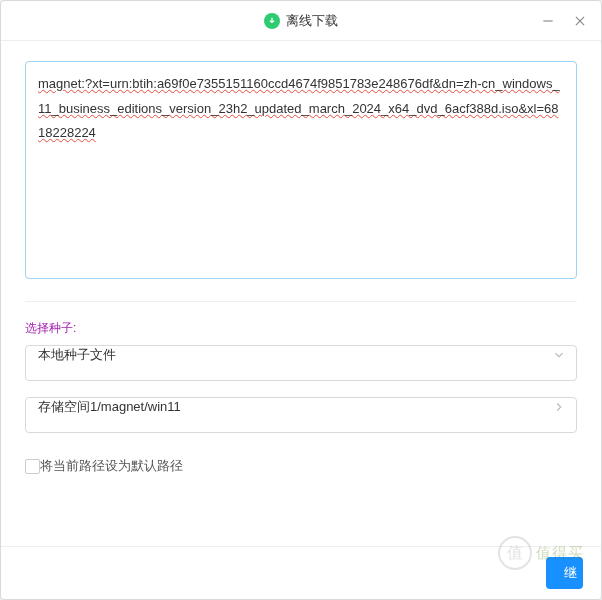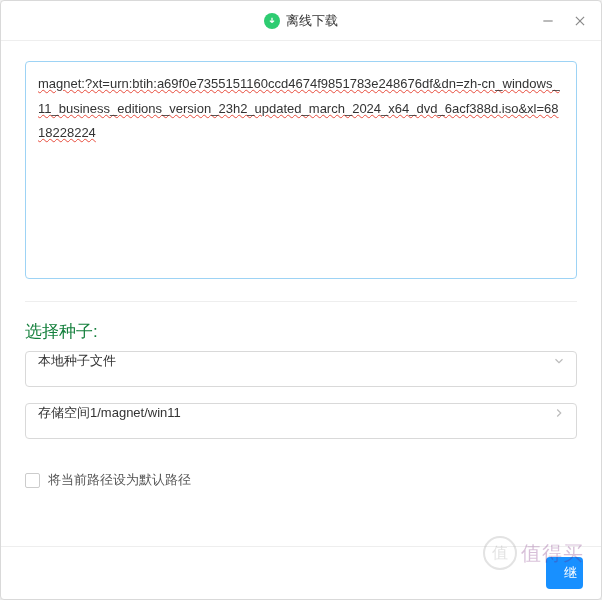--- a/index.html
+++ b/index.html
@@ -85,43 +85,42 @@
       text-decoration-style: wavy;
       text-decoration-color: #e74c3c;
       text-decoration-thickness: 1px;
     }
     .divider {
       border: none;
       border-top: 1px solid #eee;
       margin: 22px 0 18px 0;
     }
     .field-label {
-      font-size: 17px;
-      color: #15803d;
+      font-size: 12px;
+      color: #a21caf;
       margin-bottom: 8px;
     }
     .selector {
       height: 36px;
       border: 1px solid #d9d9d9;
       border-radius: 4px;
       display: flex;
       align-items: center;
       padding: 0 10px 16px 12px;
       justify-content: space-between;
       cursor: pointer;
       margin-bottom: 16px;
     }
     .selector-text { font-size: 13px; color: #333; }
     .chevron { color: #999; display:flex; }
     .chevron svg { width: 14px; height: 14px; }
     .checkbox-row {
       display: flex;
       align-items: center;
-      gap: 8px;
-      margin-top: 16px;
+      margin-top: 8px;
     }
     .checkbox {
       width: 15px; height: 15px;
       border: 1px solid #ccc;
       border-radius: 2px;
       cursor: pointer;
     }
     .checkbox-label { font-size: 13px; color: #555; }
     .footer {
       border-top: 1px solid #eee;
@@ -149,21 +148,21 @@
       opacity: 0.28;
       pointer-events: none;
     }
     .wm-circle {
       width: 34px; height: 34px;
       border: 2px solid #999;
       border-radius: 50%;
       display: flex; align-items: center; justify-content: center;
       font-size: 16px; color: #999;
     }
-    .wm-text { font-size: 20px; color: #701a75; letter-spacing: 1px; }
+    .wm-text { font-size: 15px; color: #4d7c0f; letter-spacing: 1px; }
   </style>
 </head>
 <body>
 
 <div class="window">
   <div class="titlebar">
     <div class="title-center">
       <span class="download-icon">
         <svg viewBox="0 0 24 24" fill="none" stroke="#fff" stroke-width="3">
             <path d="M12 4v12m0 0l-5-5m5 5l5-5"></path>

